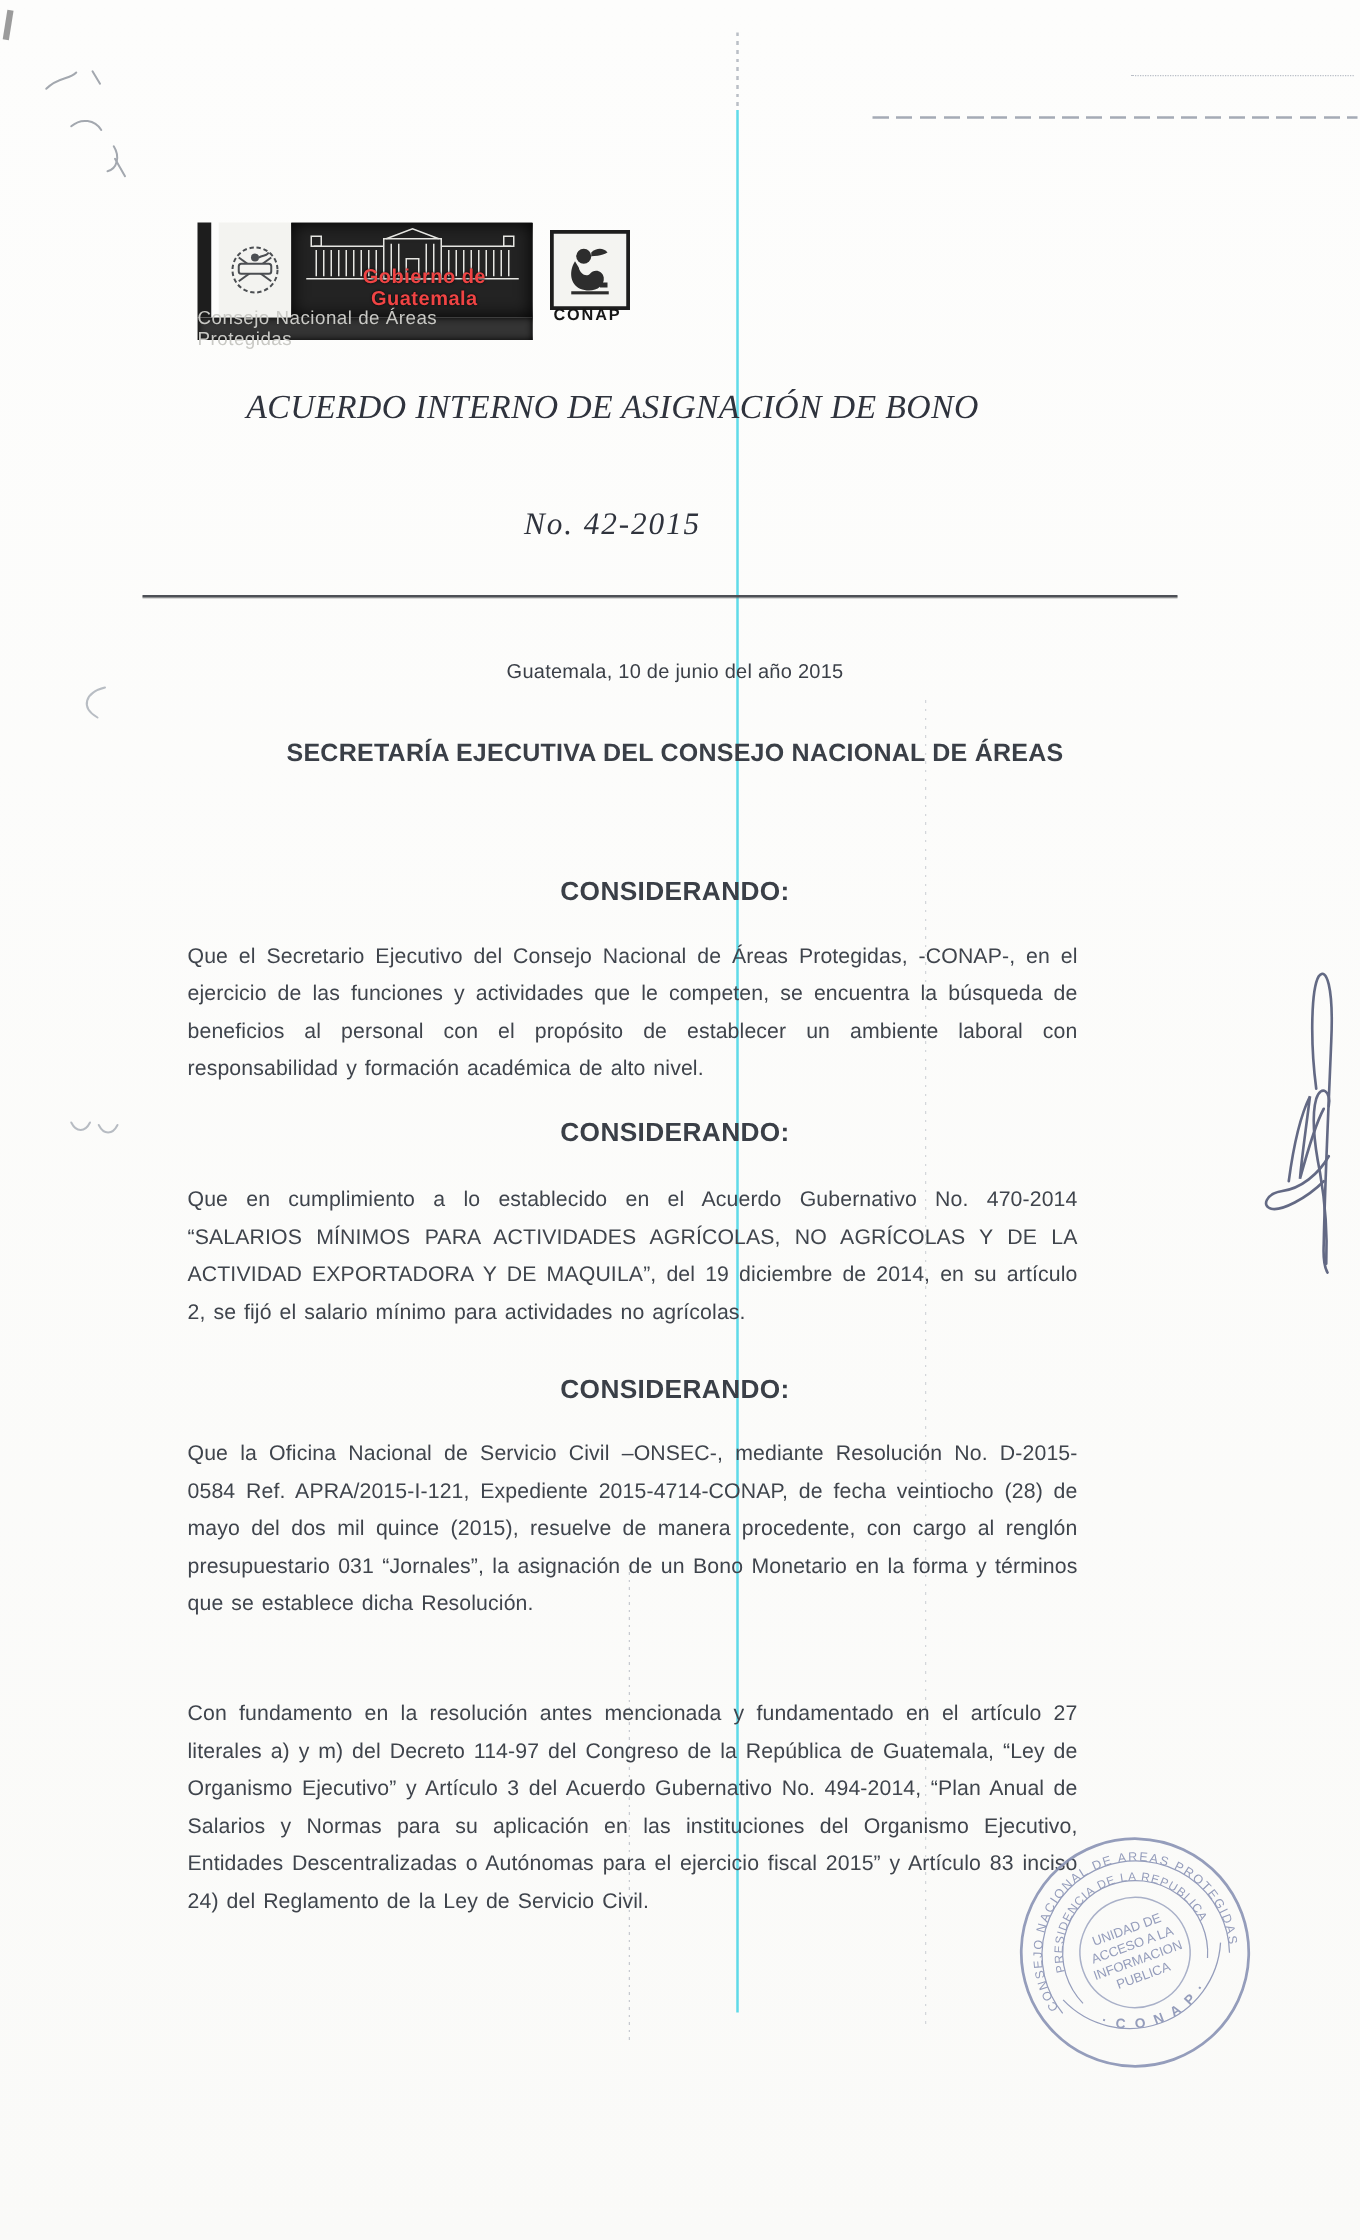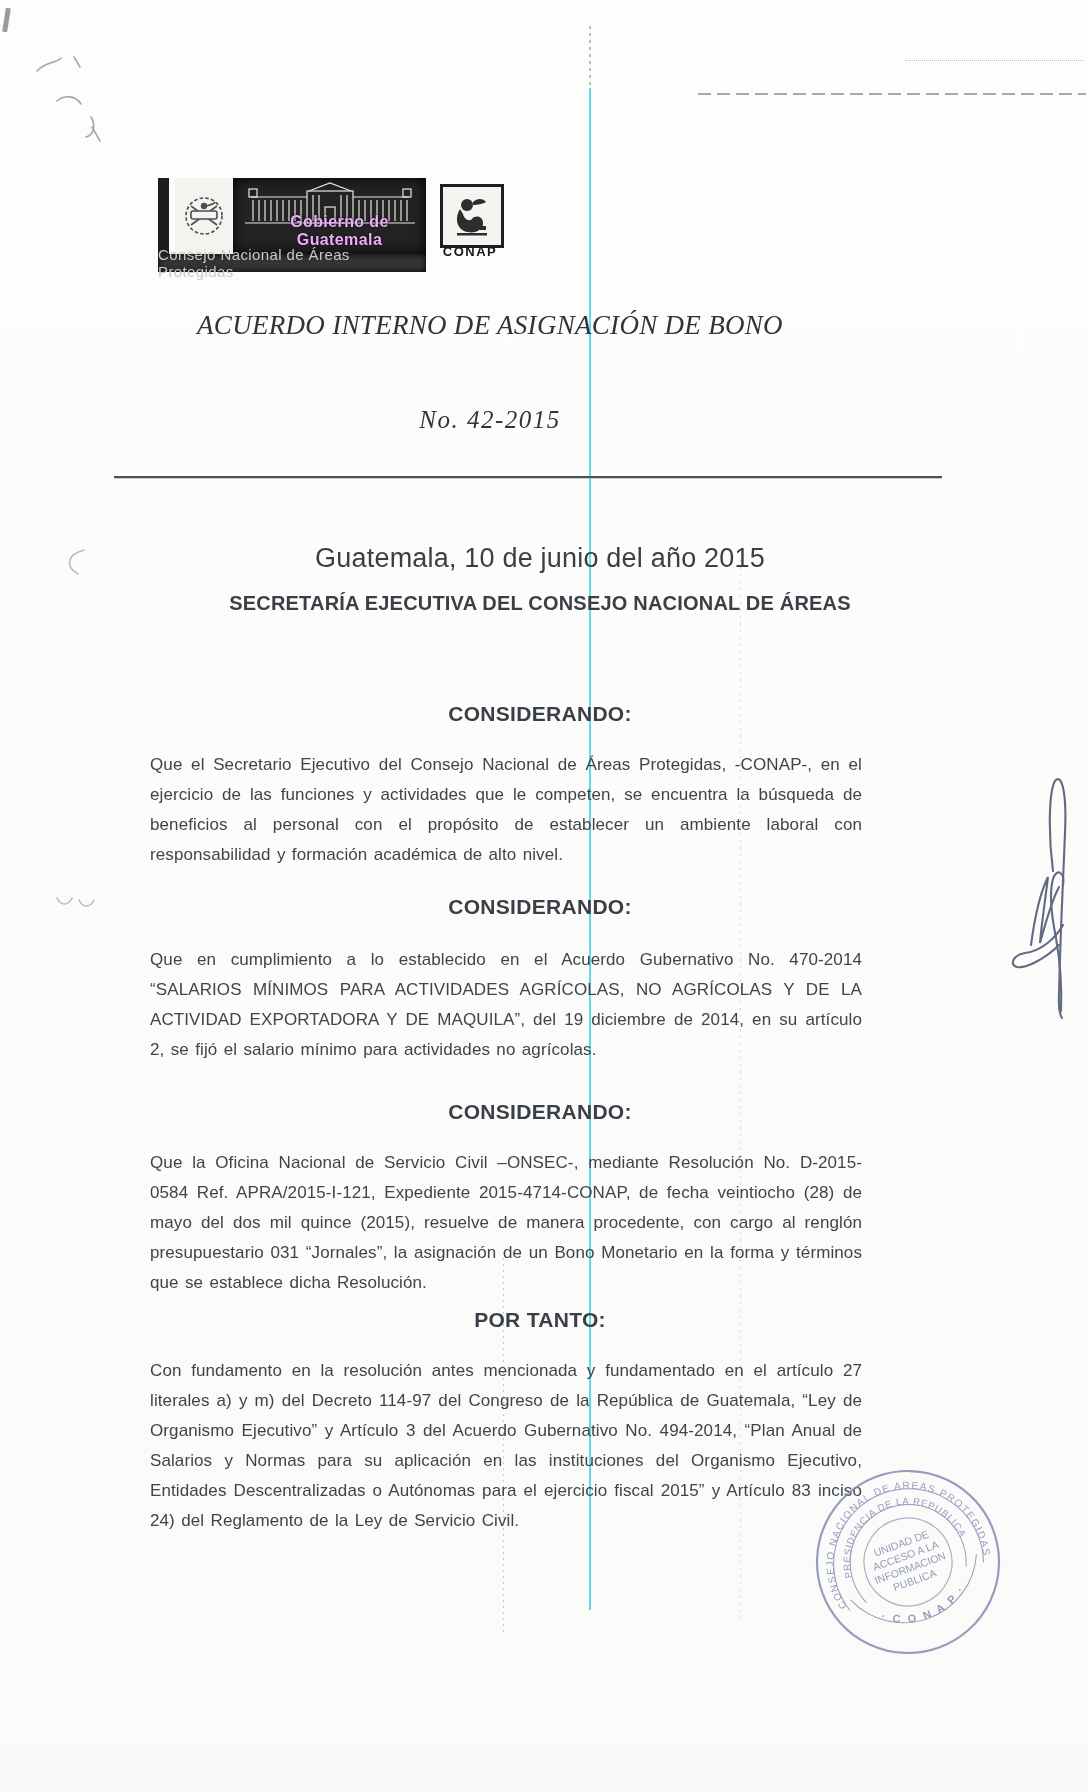--- a/index.html
+++ b/index.html
@@ -24,41 +24,41 @@
   .corner-mark{position:absolute;left:4px;top:8px;width:5px;height:24px;background:#4a4a4a;
     transform:rotate(9deg);opacity:.55;}
   
   .gob-logo{position:absolute;left:158px;top:178px;width:268px;height:94px;}
   .gob-bar{position:absolute;left:0;top:0;width:11px;height:76px;background:#1d1d1d;}
   .gob-emblem-cell{position:absolute;left:17px;top:0;width:58px;height:76px;background:#f3f3f0;
     display:flex;align-items:center;justify-content:center;}
   .gob-black{position:absolute;left:75px;top:0;width:193px;height:76px;background:#232323;
     box-shadow:inset 0 0 14px #000;}
   .gob-title{position:absolute;left:0;right:0;bottom:5px;text-align:center;
-    color:#f0abfc;font-size:16px;font-weight:bold;letter-spacing:.4px;
+    color:#ef4444;font-size:16px;font-weight:bold;letter-spacing:.4px;
     text-shadow:0 0 2px #000;padding-left:20px;}
   .gob-strip{position:absolute;left:0;top:76px;width:268px;height:18px;background:#343434;
     display:flex;align-items:center;justify-content:center;
     color:#c9c9c5;font-size:15px;letter-spacing:.4px;box-shadow:inset 0 0 6px #000;}
   .conap-box{position:absolute;left:440px;top:184px;width:58px;height:58px;
     border:3px solid #1e1e1e;background:#f4f4f1;display:flex;align-items:center;justify-content:center;}
   .conap-label{position:absolute;left:436px;top:244px;width:68px;text-align:center;
     font-weight:bold;font-size:13px;letter-spacing:1.5px;color:#161616;}
   
   .doc-title{position:absolute;left:80px;width:820px;text-align:center;
     font-family:"Liberation Serif", serif;font-style:italic;font-weight:normal;color:#2f333d;}
   .t1{top:310px;font-size:27px;letter-spacing:.3px;}
   .t2{top:349px;font-size:27px;letter-spacing:.3px;}
   .t3{top:390px;font-size:25px;letter-spacing:1.5px;margin-top:16px;}
   .rule{position:absolute;left:114px;top:476px;width:828px;height:2px;background:#4d5056;
     box-shadow:0 1px 0 rgba(120,120,120,.35);}
   
   .centered{position:absolute;left:150px;width:712px;box-sizing:border-box;padding-left:68px;
     text-align:center;color:#3a3f47;}
-  .dateline{top:543px;font-size:27px;letter-spacing:.2px;}
+  .dateline{top:529px;font-size:16px;letter-spacing:.2px;}
   .issuer1{top:592px;font-size:20px;font-weight:bold;letter-spacing:.2px;}
   .issuer2{top:619px;font-size:20px;font-weight:bold;letter-spacing:.2px;}
   .sec-h{font-weight:bold;font-size:21px;letter-spacing:.3px;}
   .h1{top:702px}.h2{top:895px}.h3{top:1100px}.h4{top:1308px}
   .para{position:absolute;left:150px;width:712px;font-size:17px;line-height:30px;
     color:#3f444c;text-align:justify;letter-spacing:.1px;word-spacing:1.5px;}
   .p1{top:750px}.p2{top:945px}.p3{top:1148px}.p4{top:1356px}
   
   .signature{position:absolute;left:985px;top:733px;}
   .stamp{position:absolute;left:808px;top:1462px;opacity:.9;}
@@ -157,21 +157,20 @@
 
   <div class="centered sec-h h1">CONSIDERANDO:</div>
   <div class="para p1">Que el Secretario Ejecutivo del Consejo Nacional de Áreas Protegidas, -CONAP-, en el ejercicio de las funciones y actividades que le competen, se encuentra la búsqueda de beneficios al personal con el propósito de establecer un ambiente laboral con responsabilidad y formación académica de alto nivel.</div>
 
   <div class="centered sec-h h2">CONSIDERANDO:</div>
   <div class="para p2">Que en cumplimiento a lo establecido en el Acuerdo Gubernativo No. 470-2014 “SALARIOS MÍNIMOS PARA ACTIVIDADES AGRÍCOLAS, NO AGRÍCOLAS Y DE LA ACTIVIDAD EXPORTADORA Y DE MAQUILA”, del 19 diciembre de 2014, en su artículo 2, se fijó el salario mínimo para actividades no agrícolas.</div>
 
   <div class="centered sec-h h3">CONSIDERANDO:</div>
   <div class="para p3">Que la Oficina Nacional de Servicio Civil –ONSEC-, mediante Resolución No. D-2015-0584 Ref. APRA/2015-I-121, Expediente 2015-4714-CONAP, de fecha veintiocho (28) de mayo del dos mil quince (2015), resuelve de manera procedente, con cargo al renglón presupuestario 031 “Jornales”, la asignación de un Bono Monetario en la forma y términos que se establece dicha Resolución.</div>
 
-  <div class="centered sec-h h4">POR TANTO:</div>
   <div class="para p4">Con fundamento en la resolución antes mencionada y fundamentado en el artículo 27 literales a) y m) del Decreto 114-97 del Congreso de la República de Guatemala, “Ley de Organismo Ejecutivo” y Artículo 3 del Acuerdo Gubernativo No. 494-2014, “Plan Anual de Salarios y Normas para su aplicación en las instituciones del Organismo Ejecutivo, Entidades Descentralizadas o Autónomas para el ejercicio fiscal 2015” y Artículo 83 inciso 24) del Reglamento de la Ley de Servicio Civil.</div>
 
   <svg class="signature" width="84" height="290" viewBox="0 0 84 290">
     <g fill="none" stroke="#565d7a" stroke-width="2.1" stroke-linecap="round" opacity=".92">
       <path d="M68,138 C63,100 64,58 70,48 C76,40 82,56 80,100 C78,150 75,210 74,262 C73.5,272 74,280 77,285"></path>
       <path d="M46,212 C50,182 56,158 63,144 C59,176 56,196 55,210 C61,188 68,165 74,154"></path>
       <path d="M78,152 C80,140 72,134 68,146 C64,160 67,185 71,205 C75,228 77,254 76,278"></path>
       <path d="M74,212 C60,226 40,236 32,234 C24,232 28,222 40,220 C56,218 70,206 78,192"></path>
     </g>
   </svg>

